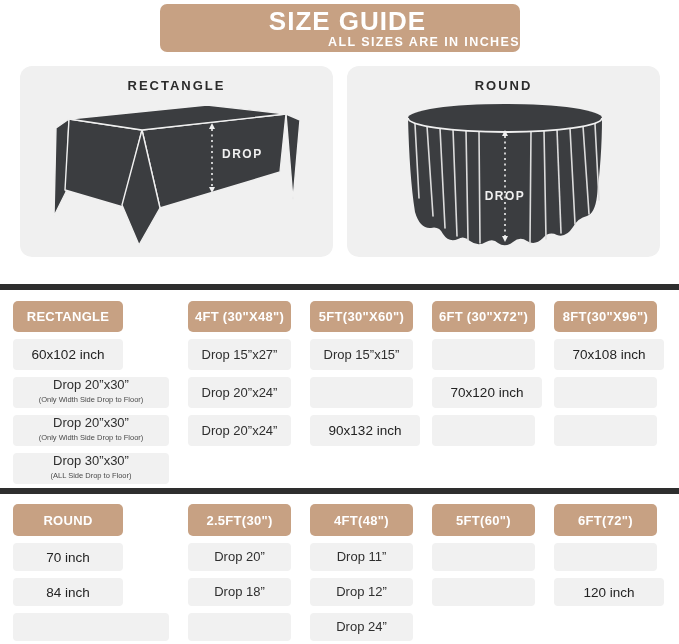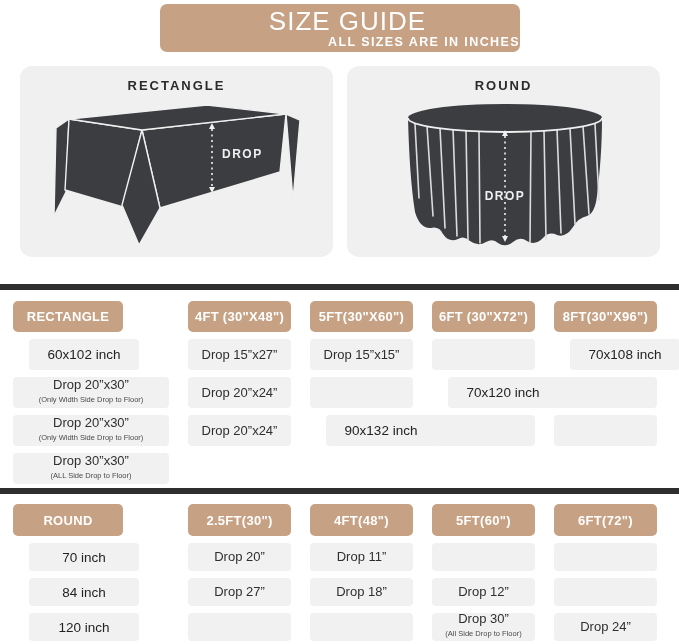--- a/index.html
+++ b/index.html
@@ -2,21 +2,21 @@
 <html><head>
 <meta charset="utf-8">
 <style>
   * { margin:0; padding:0; box-sizing:border-box; }
   body { background:#ffffff; font-family:"Liberation Sans", sans-serif; }
   .page { position:relative; width:679px; height:644px; background:#ffffff; overflow:hidden; }
 
   
   .header-badge { position:absolute; left:160px; top:4px; width:360px; height:48px;
     background:#C7A183; border-radius:7px; text-align:center; color:#ffffff; }
-  .header-title { font-size:26px; font-weight:normal; letter-spacing:1px; line-height:28px; margin-top:3px;margin-left:15px; }
+  .header-title { font-size:26px; font-weight:bold; letter-spacing:1px; line-height:28px; margin-top:3px;margin-left:15px; }
   .header-subtitle { font-size:12.5px; font-weight:bold; letter-spacing:1.4px; line-height:14px;text-align:right; }
 
   
   .panel { position:absolute; top:66px; width:313px; height:191px; background:#F0F0F0; border-radius:12px; }
   .panel-rect { left:20px; } .panel-round { left:347px; }
   .panel-title { position:absolute; top:12px; left:0; width:100%; text-align:center;
     font-size:13px; font-weight:bold; letter-spacing:2px; color:#2B2B2B; }
   .panel svg { position:absolute; left:0; top:0; width:313px; height:191px; }
   .drop-text { font-family:"Liberation Sans", sans-serif; font-size:12px; font-weight:bold; letter-spacing:1.5px; fill:#F0F0F0; }
 
@@ -27,21 +27,21 @@
   
   .size-table { position:absolute; left:13px; display:grid;
     grid-template-columns:156px 103px 103px 103px 103px; column-gap:19px; row-gap:7px; }
   .table-rect { top:301px; grid-template-rows:31px 31px 31px 31px 31px; }
   .table-round { top:504px; grid-template-rows:32px 28px 28px 28px; }
   .th { background:#C7A183; border-radius:5px; color:#ffffff; font-weight:bold; font-size:13px;
     letter-spacing:0.3px; display:flex; align-items:center; justify-content:center; }
   .label-col { width:110px; }
   .cell, .row-label { background:#F1F1F1; border-radius:4px; display:flex; flex-direction:column;
     align-items:center; justify-content:center; text-align:center; }
-  .row-label { font-size:13.5px; color:#232323;margin-left:16px; }
+  .row-label { font-size:13.5px; color:#232323; }
   .cell-text { font-size:13px; color:#2F2F2F; line-height:14px; }
   .cell-note { font-size:7.5px; color:#4A4A4A; line-height:16px; }
   .cell-note:empty { display:none; }
 </style>
 </head>
 <body>
 
 <div class="page">
 
   <div class="header-badge">
@@ -169,41 +169,34 @@
       </div>
     <div class="cell">
         <span class="cell-text"></span>
       </div>
     <div class="cell">
         <span class="cell-text"></span>
       </div>
 
     <div class="row-label label-col">84 inch</div>
     <div class="cell">
-        <span class="cell-text">Drop 27”</span>
-      </div>
-    <div class="cell">
         <span class="cell-text">Drop 18”</span>
       </div>
     <div class="cell">
         <span class="cell-text">Drop 12”</span>
       </div>
     <div class="cell">
         <span class="cell-text"></span>
       </div>
 
     <div class="row-label label-col">120 inch</div>
     <div class="cell">
         <span class="cell-text"></span>
       </div>
     <div class="cell">
         <span class="cell-text"></span>
       </div>
     <div class="cell">
-        <span class="cell-text">Drop 30”</span>
-        <span class="cell-note">(All Side Drop to Floor)</span>
-      </div>
-    <div class="cell">
         <span class="cell-text">Drop 24”</span>
       </div>
   </div>
 
 </div>
 
 </body></html>

